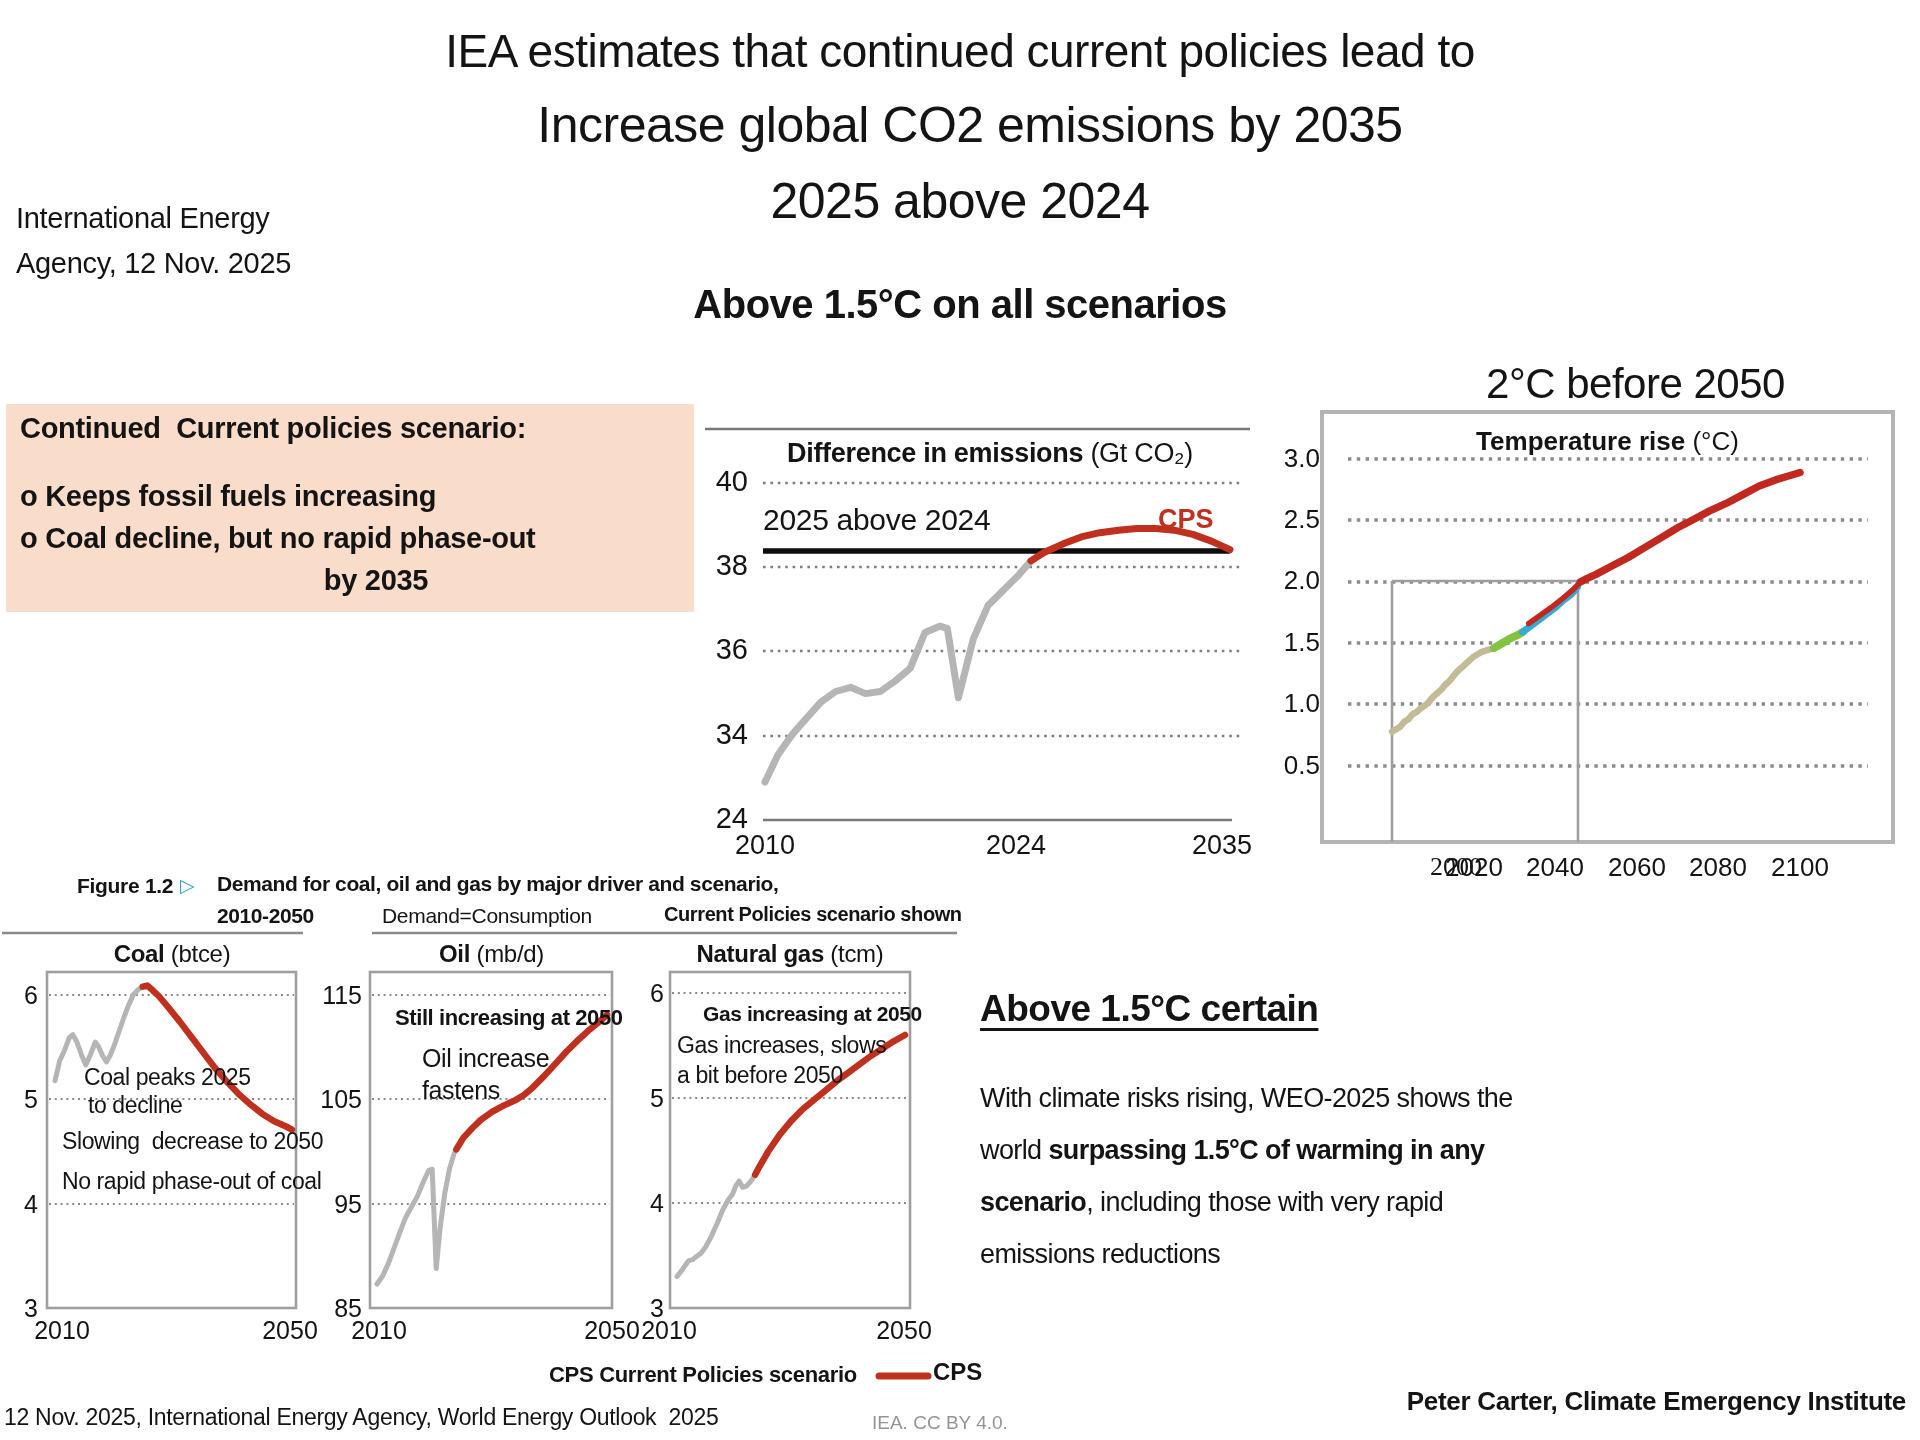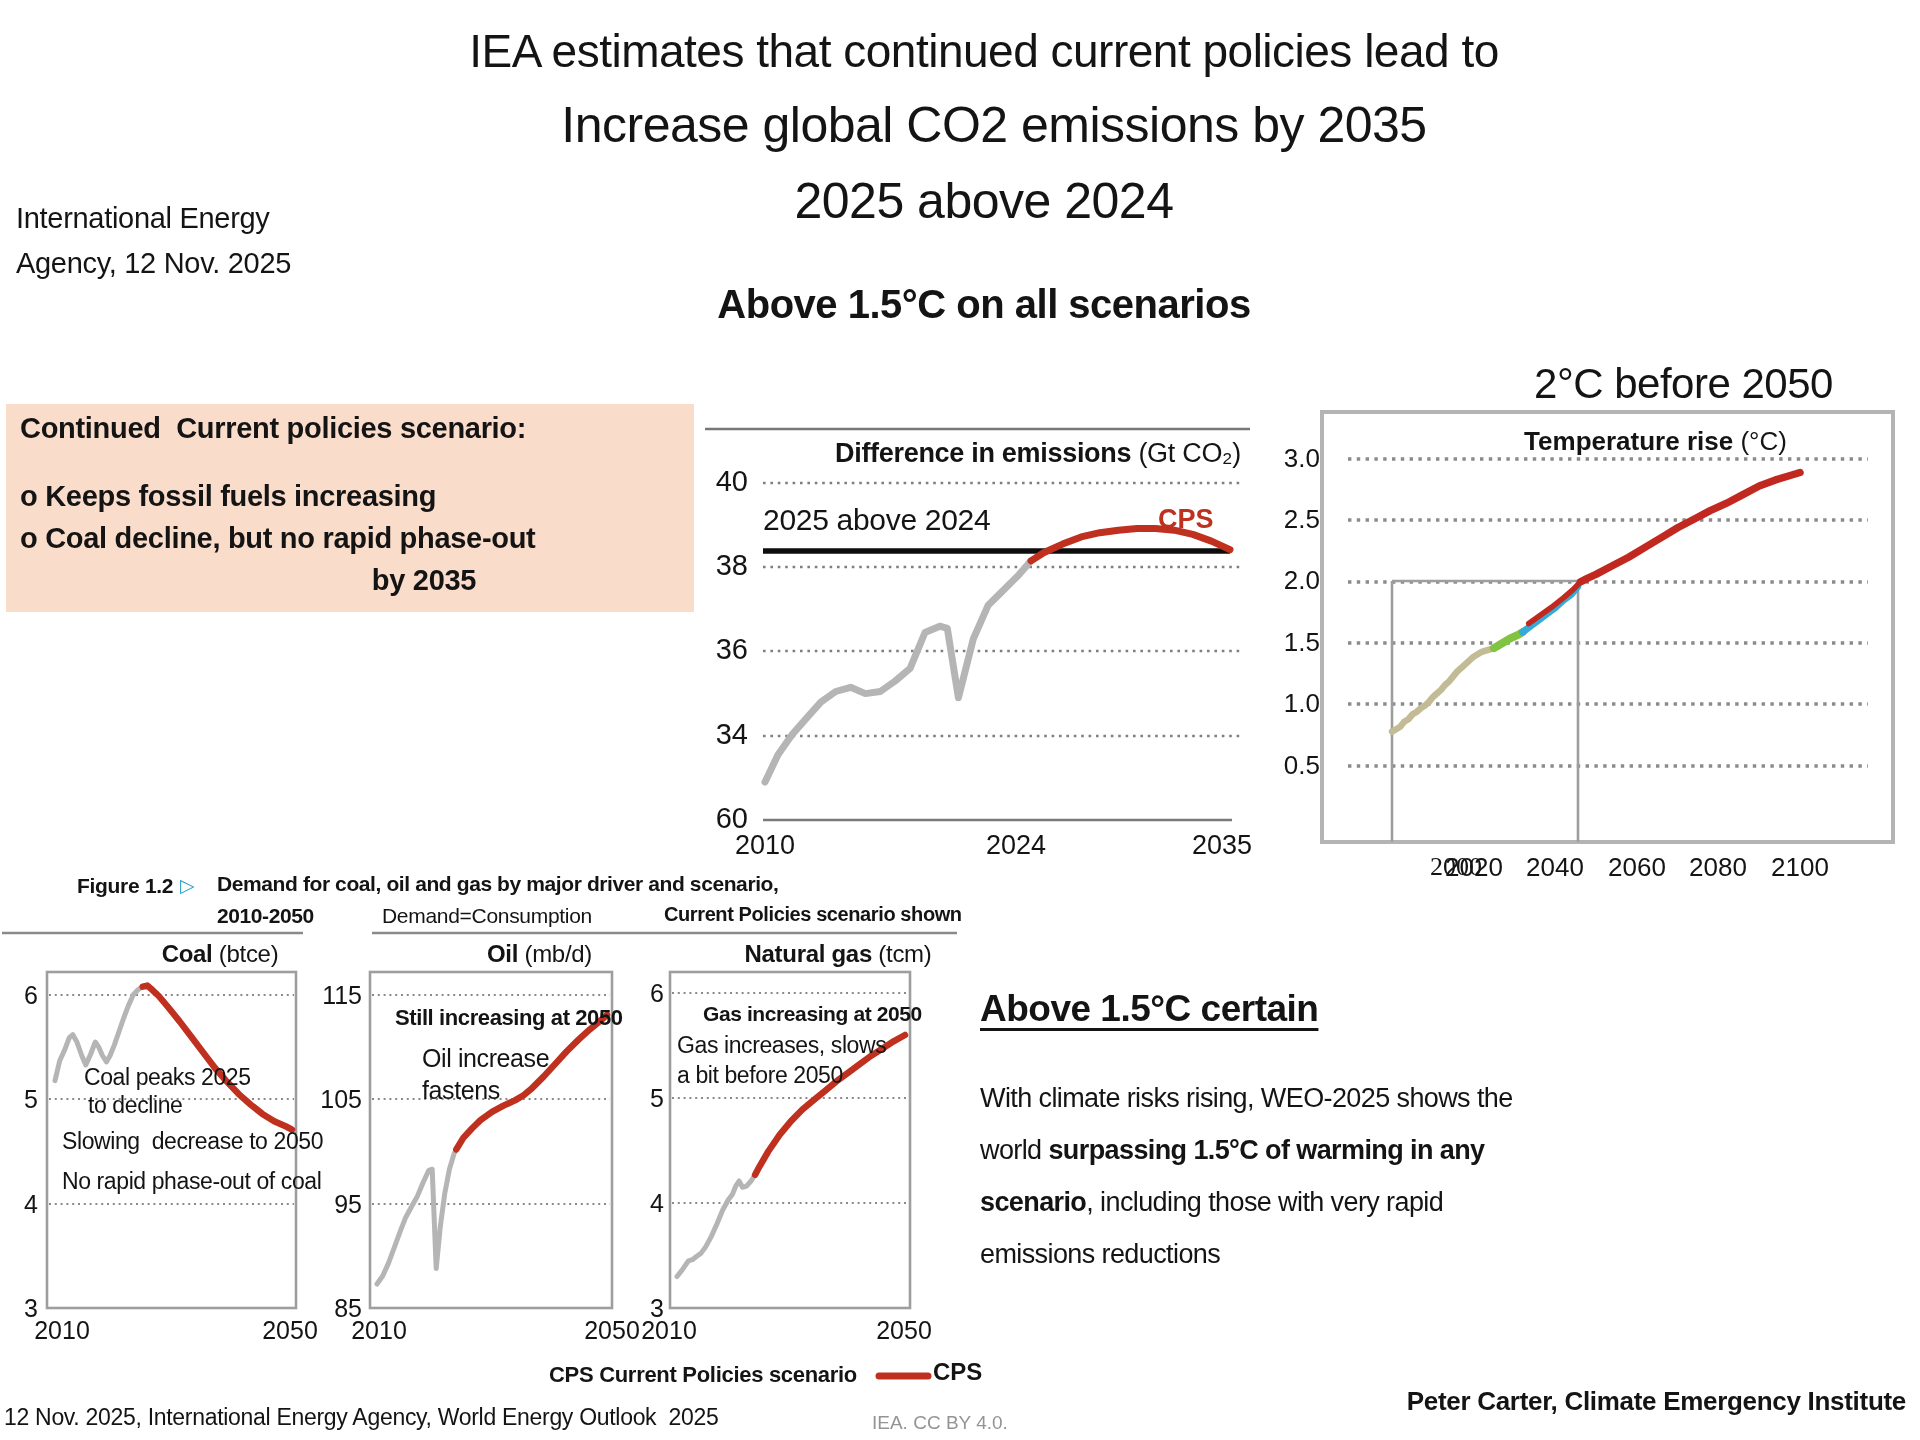--- a/index.html
+++ b/index.html
@@ -1,19 +1,19 @@
 <!DOCTYPE html>
 <html><head>
 <meta charset="utf-8">
 <style>
   html,body{margin:0;padding:0;background:#ffffff;}
   .page{position:relative;width:1920px;height:1440px;background:#ffffff;overflow:hidden;
         font-family:"Liberation Sans","DejaVu Sans",sans-serif;color:#141414;}
   .abs{position:absolute;white-space:pre-wrap;}
-  .ctr{text-align:center;margin-left:48px;}
+  .ctr{text-align:center;}
   .b{font-weight:bold;}
   svg.layer{position:absolute;left:0;top:0;}
   
   .h1{left:0;right:0;top:24px;font-size:46px;letter-spacing:-0.5px;}
   .h2{left:0;right:0;top:96px;font-size:50px;font-weight:normal;letter-spacing:-0.5px;padding-left:20px;}
   .h3{left:0;right:0;top:172px;font-size:50px;letter-spacing:-0.5px;}
   .agency{left:16px;top:196px;font-size:29px;line-height:45px;letter-spacing:-0.3px;}
   .sub15{left:0;right:0;top:282px;font-size:40px;font-weight:bold;letter-spacing:-0.5px;}
   .t2050{left:1350px;top:360px;width:571px;font-size:42px;letter-spacing:-0.5px;}
   
@@ -150,21 +150,21 @@
     <div class="pl" style="top:76px;">o Keeps fossil fuels increasing</div>
     <div class="pl" style="top:118px;">o Coal decline, but no rapid phase-out</div>
     <div class="pl ctr" style="top:160px;left:0;width:100%;padding-left:26px;">by 2035</div>
   </div>
 
   <div class="abs ctr emtitle"><span class="b">Difference in emissions</span><span> (Gt CO₂)</span></div>
   <div class="abs ylab" style="top:465px;">40</div>
   <div class="abs ylab" style="top:549px;">38</div>
   <div class="abs ylab" style="top:633px;">36</div>
   <div class="abs ylab" style="top:718px;">34</div>
-  <div class="abs ylab" style="top:802px;">60</div>
+  <div class="abs ylab" style="top:802px;">24</div>
   <div class="abs ann2025">2025 above 2024</div>
   <div class="abs cpslab" style="color:#c0301f;">CPS</div>
   <div class="abs xlab" style="left:715px;">2010</div>
   <div class="abs xlab" style="left:966px;">2024</div>
   <div class="abs xlab" style="left:1172px;">2035</div>
 
   <div class="abs ctr tytitle"><span class="b">Temperature rise</span><span> (°C)</span></div>
   <div class="abs tylab" style="top:443px;">3.0</div>
   <div class="abs tylab" style="top:504px;">2.5</div>
   <div class="abs tylab" style="top:565px;">2.0</div>

